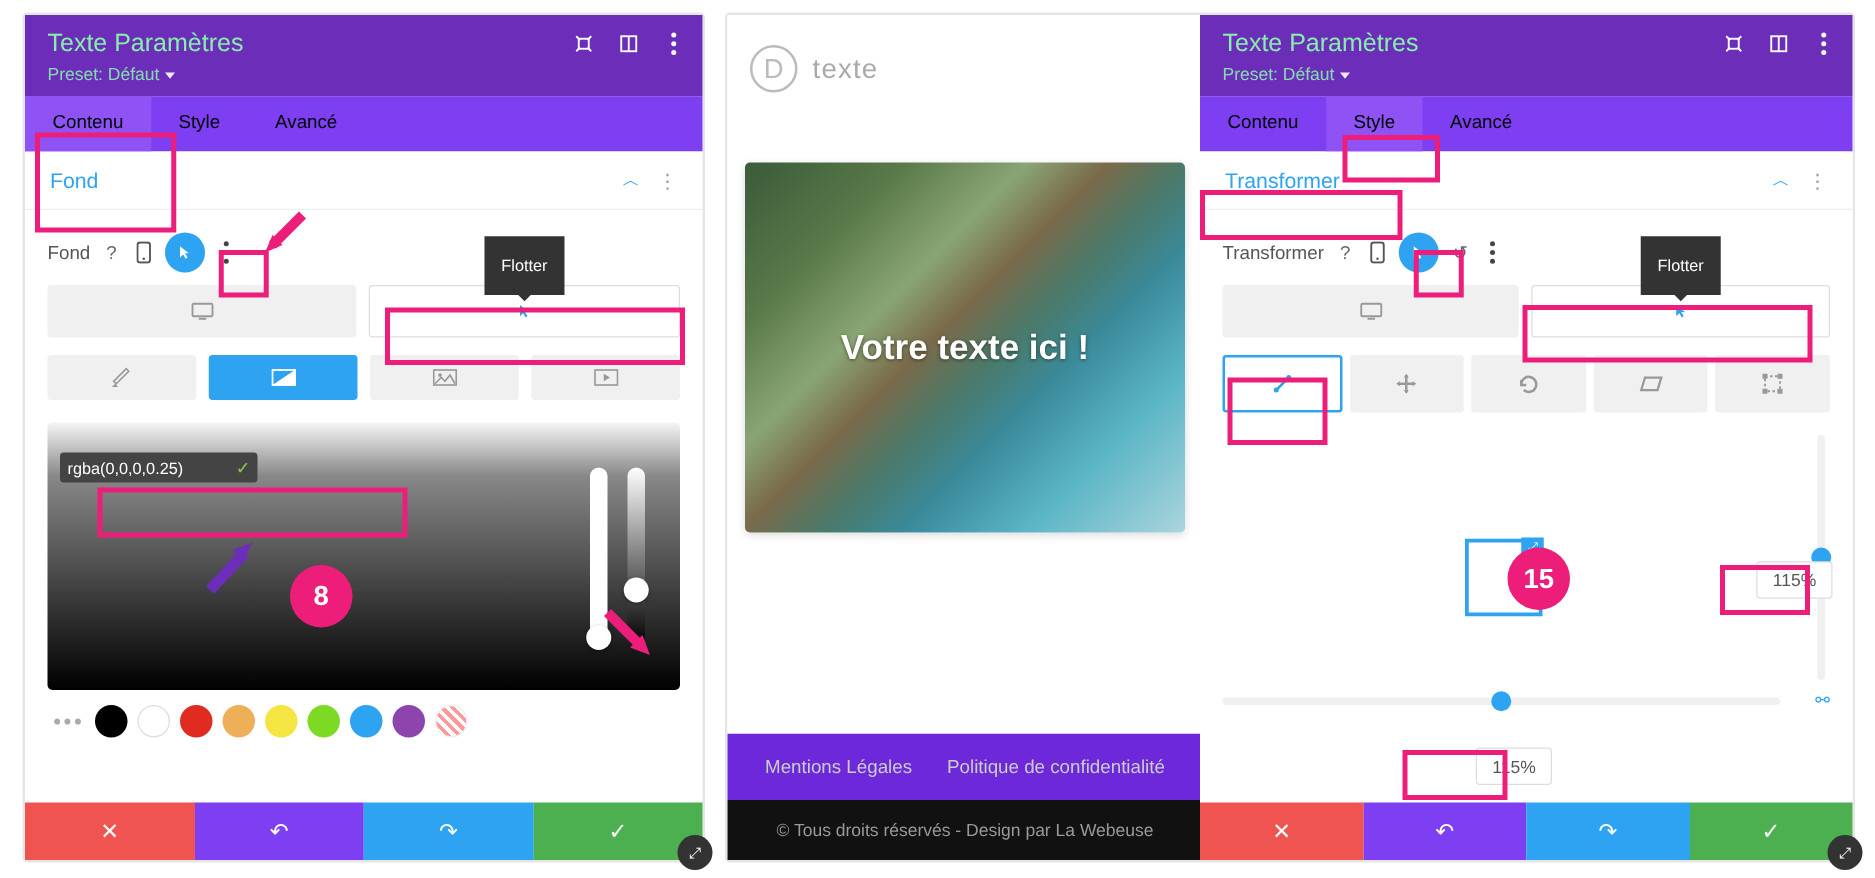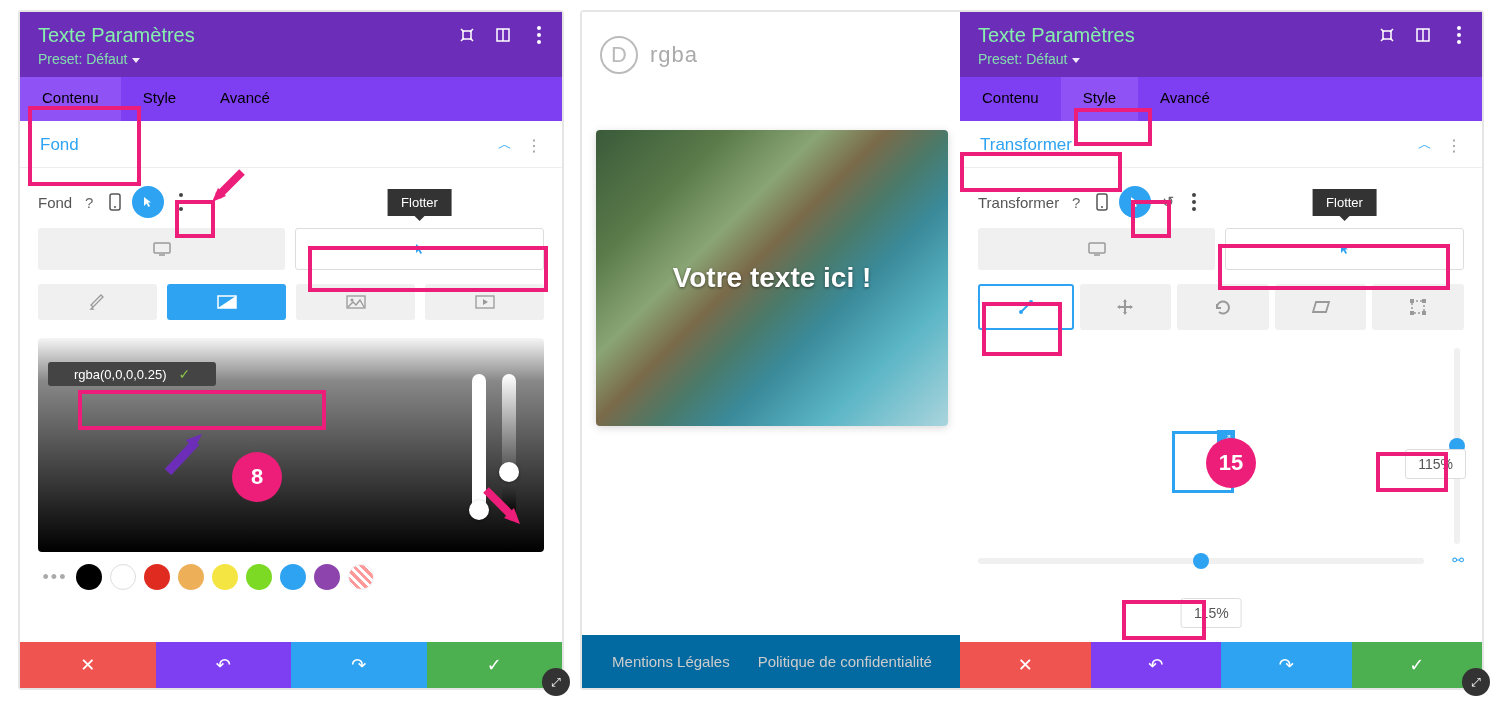--- a/index.html
+++ b/index.html
@@ -26,27 +26,27 @@
 .section-hdr .menu{color:#999;font-size:16px;margin-left:8px}
 .content{padding:10px 18px 14px}
 .row-label{display:flex;align-items:center;gap:8px;font-size:15px;color:#555;margin:8px 0 10px}
 .ic{width:18px;height:18px;display:inline-flex;align-items:center;justify-content:center;color:#666}
 .ic-cursor{width:32px;height:32px;border-radius:50%;background:#2ea3f2;display:flex;align-items:center;justify-content:center}
 .dots-h{display:inline-flex;flex-direction:column;gap:3px}
 .dots-h span{width:4px;height:4px;border-radius:50%;background:#444}
 .option-row{display:flex;gap:10px;margin:0 0 14px}
 .option-btn{flex:1;height:42px;background:#f0f0f1;border-radius:3px;display:flex;align-items:center;justify-content:center;color:#999;cursor:pointer;position:relative}
 .option-btn.hover-state{background:#fff;border:1px solid #ddd}
-.tooltip{position:absolute;background:#333;color:#fff;font-size:13px;padding:6px 14px;border-radius:0;top:-40px;left:50%;transform:translateX(-50%);white-space:nowrap}
+.tooltip{position:absolute;background:#333;color:#fff;font-size:13px;padding:16px 14px;border-radius:0;top:-40px;left:50%;transform:translateX(-50%);white-space:nowrap}
 .tooltip:after{content:"";position:absolute;bottom:-5px;left:50%;transform:translateX(-50%);border-left:5px solid transparent;border-right:5px solid transparent;border-top:5px solid #333}
 .bg-tabs{display:flex;gap:10px;margin:0 0 18px}
 .bg-tab{flex:1;height:36px;background:#f0f0f1;border-radius:3px;display:flex;align-items:center;justify-content:center;color:#888;cursor:pointer}
 .bg-tab.active{background:#2ea3f2;color:#fff}
 .gradient-box{height:214px;border-radius:4px;position:relative;background:linear-gradient(to bottom,#f5f5f5 0%,#888 20%,#666 40%,#000 100%);margin-bottom:12px}
-.rgba-pill{position:absolute;left:10px;top:24px;background:#444;color:#fff;font-size:13px;padding:4px 26px;border-radius:3px;display:flex;align-items:center;gap:6px}
+.rgba-pill{position:absolute;left:10px;top:24px;background:#444;color:#fff;font-size:13px;padding:4px 6px;border-radius:3px;display:flex;align-items:center;gap:36px}
 .rgba-pill .chk{color:#8BC34A;font-size:14px;margin-left:6px}
 .slider{position:absolute;right:30px;top:36px;width:14px;height:142px;border-radius:7px}
 .slider.white{right:58px;background:linear-gradient(to bottom,#fff,#fff)}
 .slider.black{right:28px;background:linear-gradient(to bottom,#fff,#000)}
 .slider .handle{position:absolute;left:-3px;width:20px;height:20px;border-radius:50%;background:#fff;box-shadow:0 1px 3px rgba(0,0,0,.4)}
 .swatches{display:flex;align-items:center;gap:8px;padding:0 4px}
 .swatch{width:26px;height:26px;border-radius:50%;cursor:pointer}
 .ellipsis-swatch{width:26px;text-align:center;color:#aaa;font-size:18px;letter-spacing:2px}
 .footer-bar{position:absolute;bottom:0;left:0;right:0;height:46px;display:flex}
 .footer-btn{flex:1;display:flex;align-items:center;justify-content:center;color:#fff;font-size:18px;cursor:pointer}
@@ -54,21 +54,21 @@
 .fb-purple{background:#7e3ff2}
 .fb-blue{background:#2ea3f2}
 .fb-green{background:#4caf50}
 .corner-bubble{position:absolute;bottom:-8px;right:-8px;width:28px;height:28px;border-radius:50%;background:#333;color:#fff;display:flex;align-items:center;justify-content:center;font-size:12px}
 .preview-hdr{display:flex;align-items:center;gap:12px;padding:24px 18px}
 .divi-logo{width:38px;height:38px;border:2px solid #bbb;border-radius:50%;display:flex;align-items:center;justify-content:center;color:#bbb;font-size:22px;font-weight:500}
 .divi-text{color:#aaa;font-size:22px;letter-spacing:1px}
 .hero{margin:32px 14px 26px;height:296px;border-radius:4px;position:relative;overflow:hidden;background:linear-gradient(135deg,#3a5a3a 0%,#5a7a4a 20%,#8aa575 35%,#7a6a4a 45%,#4a7a6a 55%,#3a8a9a 65%,#5ab5c5 80%,#aad5dd 100%);box-shadow:0 2px 8px rgba(0,0,0,.15)}
 .hero-text{position:absolute;left:0;right:0;top:50%;transform:translateY(-50%);text-align:center;color:#fff;font-size:28px;font-weight:600;text-shadow:0 1px 3px rgba(0,0,0,.5)}
 .preview-footer{position:absolute;bottom:0;left:0;right:0}
-.pf-links{background:#0369a1;color:#ccc;padding:18px 14px;font-size:15px;display:flex;gap:28px;justify-content:center}
+.pf-links{background:#6d28d9;color:#ccc;padding:18px 14px;font-size:15px;display:flex;gap:28px;justify-content:center}
 .pf-copy{background:#111;color:#999;padding:16px 14px;font-size:14px;text-align:center}
 .transform-grid{display:flex;gap:6px;margin-bottom:18px}
 .tg-btn{flex:1;height:46px;background:#f0f0f1;border-radius:3px;display:flex;align-items:center;justify-content:center;color:#888;cursor:pointer}
 .tg-btn.active{background:#fff;border:2px solid #2ea3f2;color:#2ea3f2}
 .transform-canvas{position:relative;height:230px;margin:4px 0 20px}
 .vtrack{position:absolute;right:4px;top:0;bottom:34px;width:6px;background:#f0f0f0;border-radius:3px}
 .vtrack .dot{position:absolute;left:-5px;top:50%;transform:translateY(-50%);width:16px;height:16px;border-radius:50%;background:#2ea3f2}
 .htrack{position:absolute;left:0;right:40px;bottom:14px;height:6px;background:#f0f0f0;border-radius:3px}
 .htrack .dot{position:absolute;top:-5px;left:50%;transform:translateX(-50%);width:16px;height:16px;border-radius:50%;background:#2ea3f2}
 .link-ic{position:absolute;right:0;bottom:10px;color:#2ea3f2;font-size:14px}
@@ -242,30 +242,31 @@
       <path d="M6 6 L34 34" stroke="#ed1e79" stroke-width="8"></path>
       <path d="M40 40 L24 34 L34 24 Z" fill="#ed1e79"></path>
     </svg>
   </div>
 <div class="badge" style="left:232px;top:452px">8</div>
 
 <div class="panel panel-right">
   <div class="preview">
     <div class="preview-hdr">
       <div class="divi-logo">D</div>
-      <div class="divi-text">rgba</div>
+      <div class="divi-text">texte</div>
     </div>
     <div class="hero">
       <div class="hero-text">Votre texte ici !</div>
     </div>
     <div class="preview-footer">
       <div class="pf-links">
         <span>Mentions Légales</span>
         <span>Politique de confidentialité</span>
       </div>
+      <div class="pf-copy">© Tous droits réservés - Design par La Webeuse</div>
     </div>
   </div>
 
   <div class="pane-r">
     <div class="hdr">
       <div class="hdr-title">Texte Paramètres</div>
       <div class="hdr-sub"><span>Preset: Défaut</span><span class="caret"></span></div>
       <div class="hdr-icons">
         <div class="hdr-icon">
             <svg width="16" height="16" viewBox="0 0 16 16">

